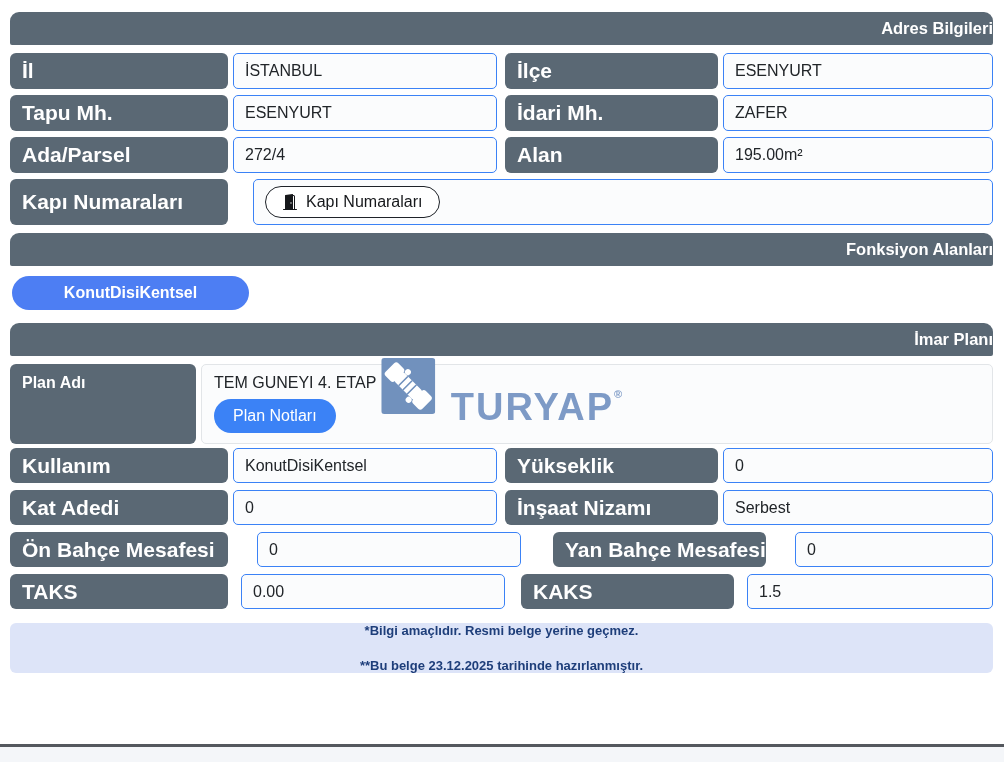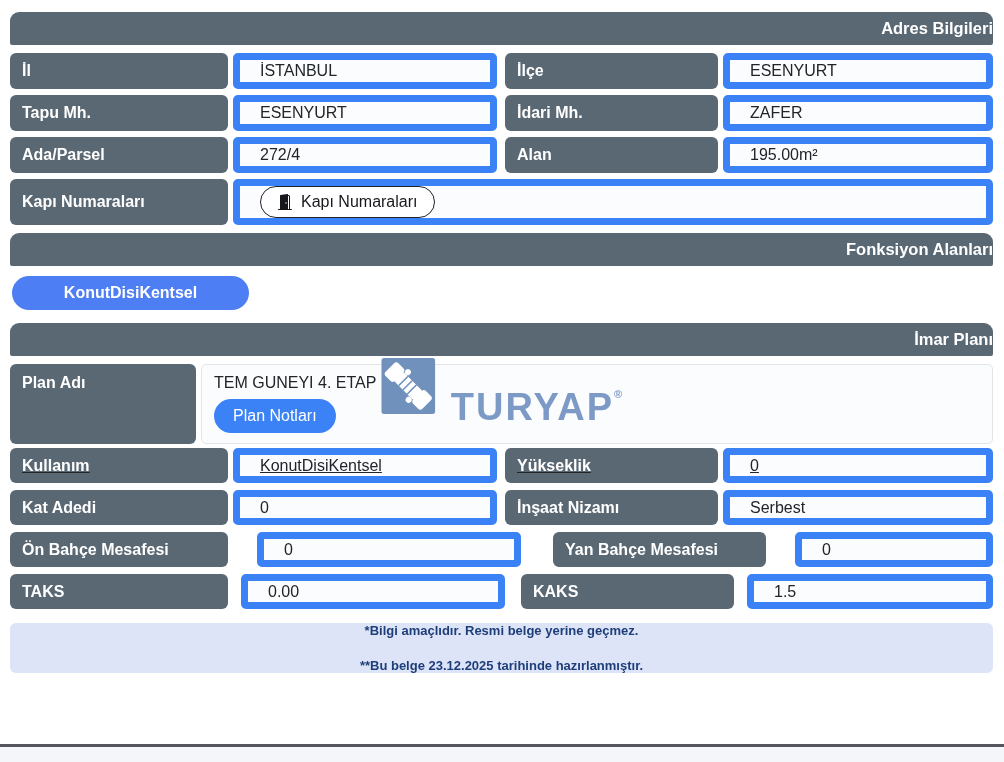--- a/index.html
+++ b/index.html
@@ -17,26 +17,26 @@
     background:#5a6874;color:#ffffff;
     font-weight:bold;font-size:16.5px;text-align:right;
     border-radius:9px 9px 2px 2px;
     margin-bottom:8px;
   }
 
   
   .frow{display:flex;margin-bottom:6px;}
   .frow .cell{display:flex;align-items:center;box-sizing:border-box;}
   .lab{
-    background:#5a6874;color:#ffffff;font-weight:bold;font-size:16px;
+    background:#5a6874;color:#ffffff;font-weight:bold;font-size:21px;
     border-radius:6px;padding-left:12px;
   }
   .val{
-    background:#fbfcfd;border:7px solid #3b82f6;border-radius:5px;
-    padding-left:20px;font-size:16px;color:#212529;
+    background:#fbfcfd;border:1px solid #3b82f6;border-radius:5px;
+    padding-left:11px;font-size:16px;color:#212529;
   }
   .c1{width:218px;margin-right:5px;}
   .c2{width:264px;margin-right:8px;}
   .c3{width:213px;margin-right:5px;}
   .c4{flex:1;}
   .h36{height:36px;}
   .h35{height:35px;}
   .h46{height:46px;}
 
   
@@ -124,21 +124,21 @@
     <div class="cell val c4 h36">ZAFER</div>
   </div>
 
   <div class="frow">
     <div class="cell lab c1 h36">Ada/Parsel</div>
     <div class="cell val c2 h36">272/4</div>
     <div class="cell lab c3 h36">Alan</div>
     <div class="cell val c4 h36">195.00m²</div>
   </div>
 
-  <div class="frow" style="margin-bottom:8px;">
+  <div class="frow" style="margin-bottom:8px;gap:20px;">
     <div class="cell lab c1 h46">Kapı Numaraları</div>
     <div class="cell val c4 h46">
       <button class="kapi-btn">
         <span style="display:inline-flex;">
           <svg width="16" height="16" viewBox="0 0 16 16" fill="#16181b" xmlns="http://www.w3.org/2000/svg">
             <path d="M1.5 15a.5.5 0 0 0 0 1h13a.5.5 0 0 0 0-1H13V2.5A1.5 1.5 0 0 0 11.5 1H11V.5a.5.5 0 0 0-.57-.495l-7 1A.5.5 0 0 0 3 1.5V15H1.5zM11 2h.5a.5.5 0 0 1 .5.5V15h-1V2zM9 10c-.276 0-.5-.448-.5-1s.224-1 .5-1 .5.448.5 1-.224 1-.5 1z"></path>
           </svg>
         </span>
         <span>Kapı Numaraları</span>
       </button>
@@ -176,21 +176,21 @@
             <circle cx="17" cy="18.5" r="3" fill="#ffffff"></circle>
             <circle cx="37" cy="37.5" r="3" fill="#ffffff"></circle>
           </g>
         </svg>
       </span>
       <span class="turyap-text"><span>TURYAP</span><sup class="turyap-reg">®</sup></span>
     </div>
   </div>
 
 
-  <div class="frow" style="margin-bottom:7px;text-decoration:underline;">
+  <div class="frow" style="margin-bottom:7px;">
     <div class="cell lab c1 h35">Kullanım</div>
     <div class="cell val c2 h35">KonutDisiKentsel</div>
     <div class="cell lab c3 h35">Yükseklik</div>
     <div class="cell val c4 h35">0</div>
   </div>
 
   <div class="frow" style="margin-bottom:7px;">
     <div class="cell lab c1 h35">Kat Adedi</div>
     <div class="cell val c2 h35">0</div>
     <div class="cell lab c3 h35">İnşaat Nizamı</div>

